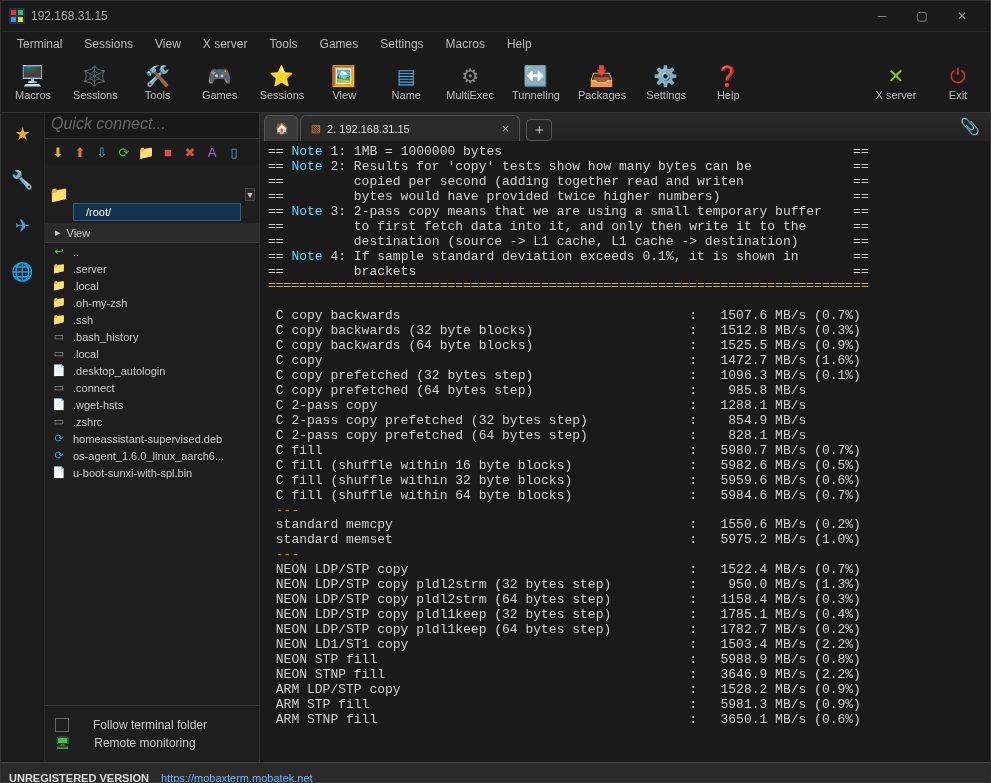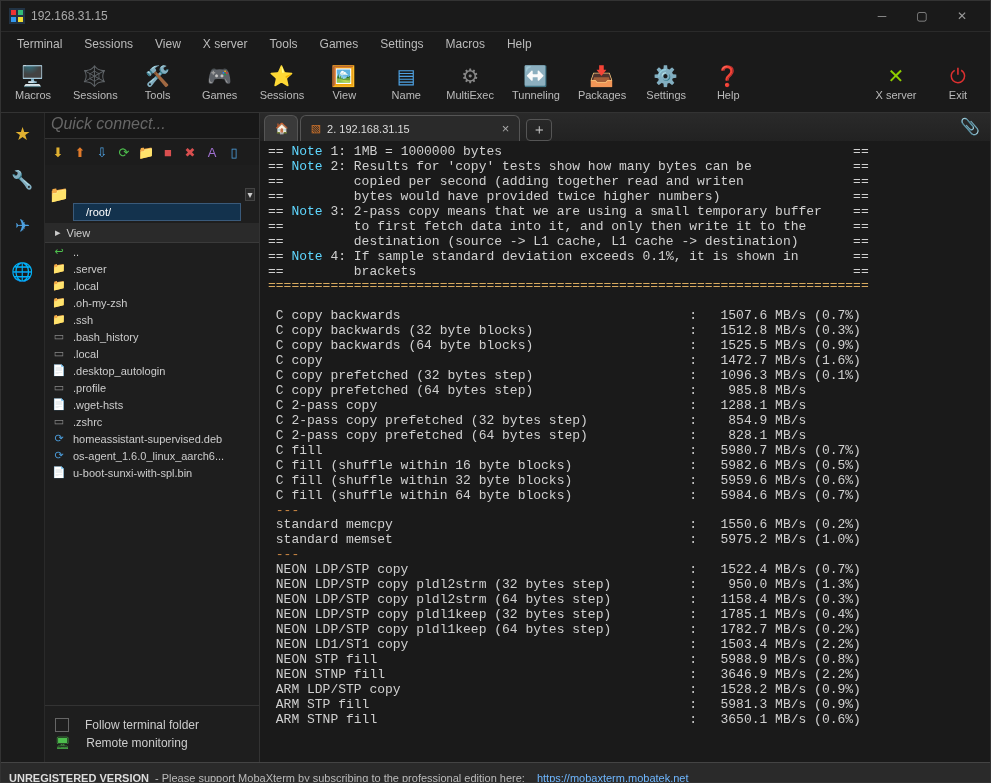--- a/index.html
+++ b/index.html
@@ -121,21 +121,21 @@
 .file-item {
   display: flex; align-items: center;
   padding: 2px 6px; gap: 6px;
   cursor: pointer; color: #ccc;
 }
 .ficon { width: 16px; display:inline-flex; justify-content:center; }
 .sidebar-footer {
   border-top: 1px solid #333;
   padding: 8px 10px; font-size: 12px; color:#ccc;
 }
-.sidebar-footer .row { display:flex; align-items:center; gap:16px; margin:4px 0; }
+.sidebar-footer .row { display:flex; align-items:center; gap:24px; margin:4px 0; }
 .checkbox-box { width:14px; height:14px; border:1px solid #666; display:inline-block; }
 
 .main {
   flex: 1;
   display: flex; flex-direction: column;
   background: #1a1a1a;
 }
 .tabbar {
   height: 28px;
   display: flex; align-items: flex-end;
@@ -357,21 +357,21 @@
         <div class="file-item">
           <span class="ficon cgray">▭</span>
           <span>.local</span>
         </div>
         <div class="file-item">
           <span class="ficon cgray">📄</span>
           <span>.desktop_autologin</span>
         </div>
         <div class="file-item">
           <span class="ficon cgray">▭</span>
-          <span>.profile</span>
+          <span>.connect</span>
         </div>
         <div class="file-item">
           <span class="ficon cgray">📄</span>
           <span>.wget-hsts</span>
         </div>
         <div class="file-item">
           <span class="ficon cgray">▭</span>
           <span>.zshrc</span>
         </div>
         <div class="file-item">
@@ -453,15 +453,14 @@
  ARM LDP/STP copy                                     :   1528.2 MB/s (0.9%)
  ARM STP fill                                         :   5981.3 MB/s (0.9%)
  ARM STNP fill                                        :   3650.1 MB/s (0.6%)
 </pre>
     </div>
   </div>
 </div>
 
 <div class="statusbar">
   <span class="b">UNREGISTERED VERSION</span>
-  <span>-  Please support MobaXterm by subscribing to the professional edition here:</span>
   <a>https://mobaxterm.mobatek.net</a>
 </div>
 
 </body></html>

